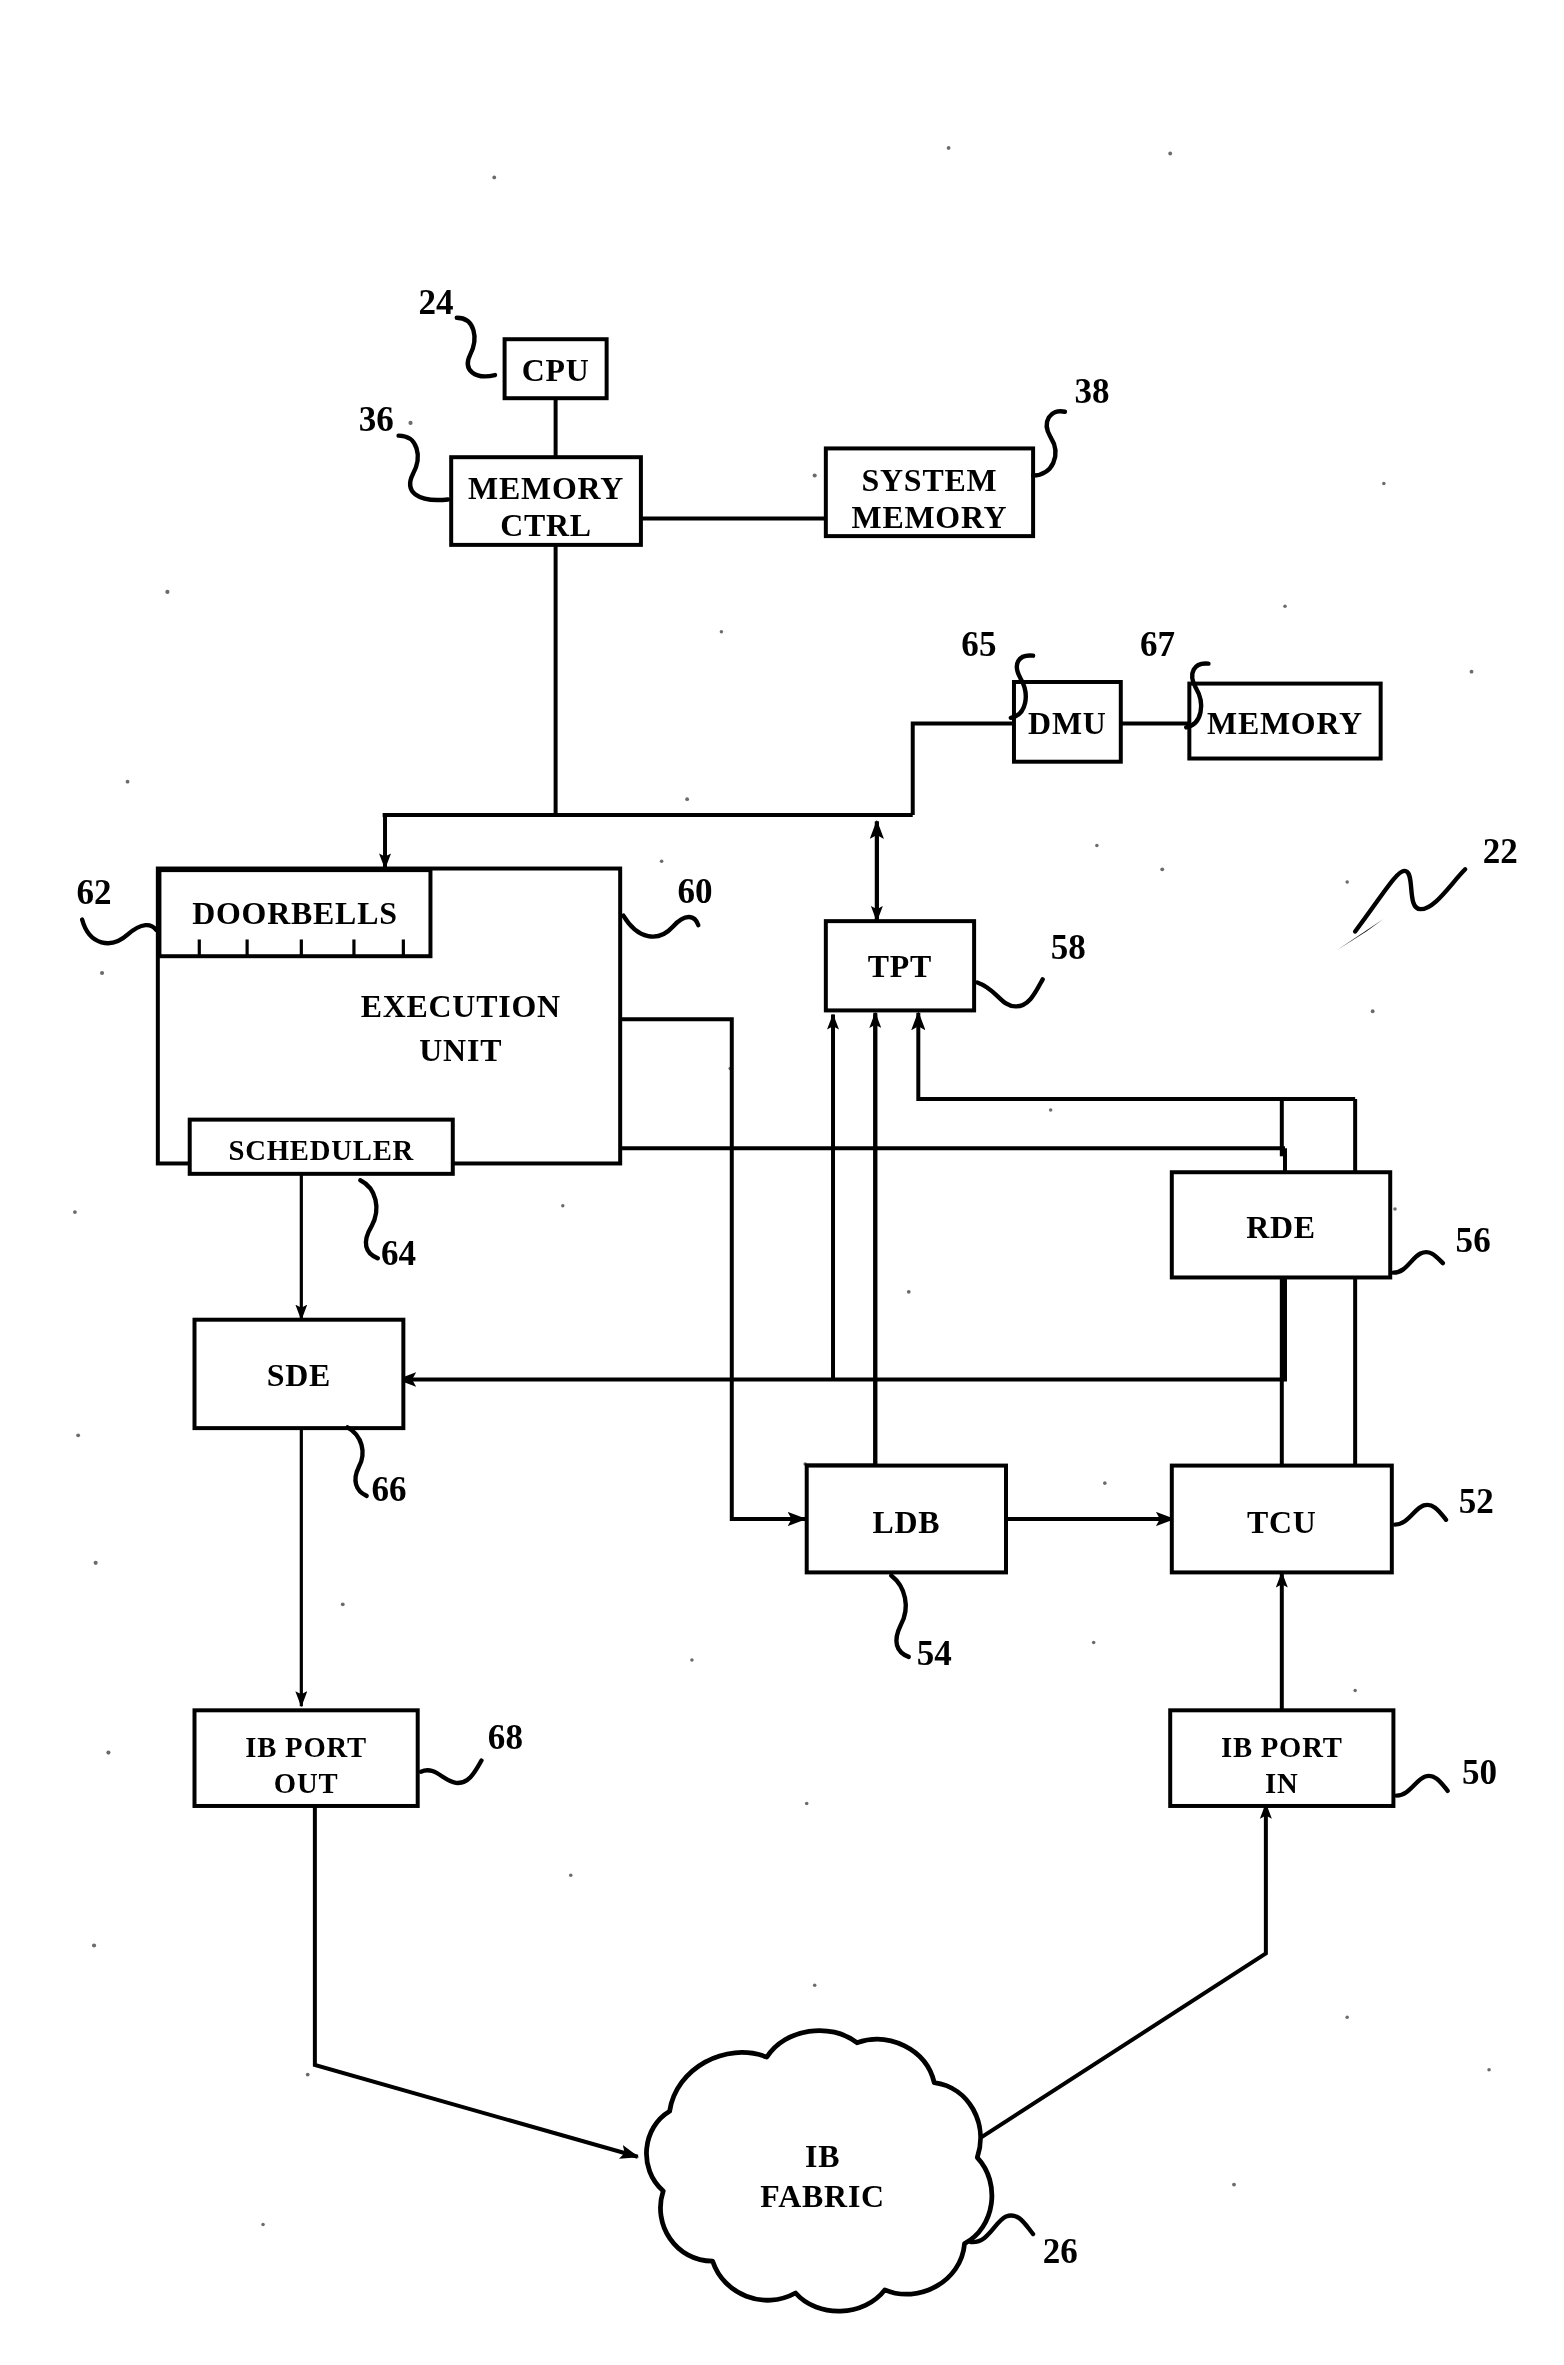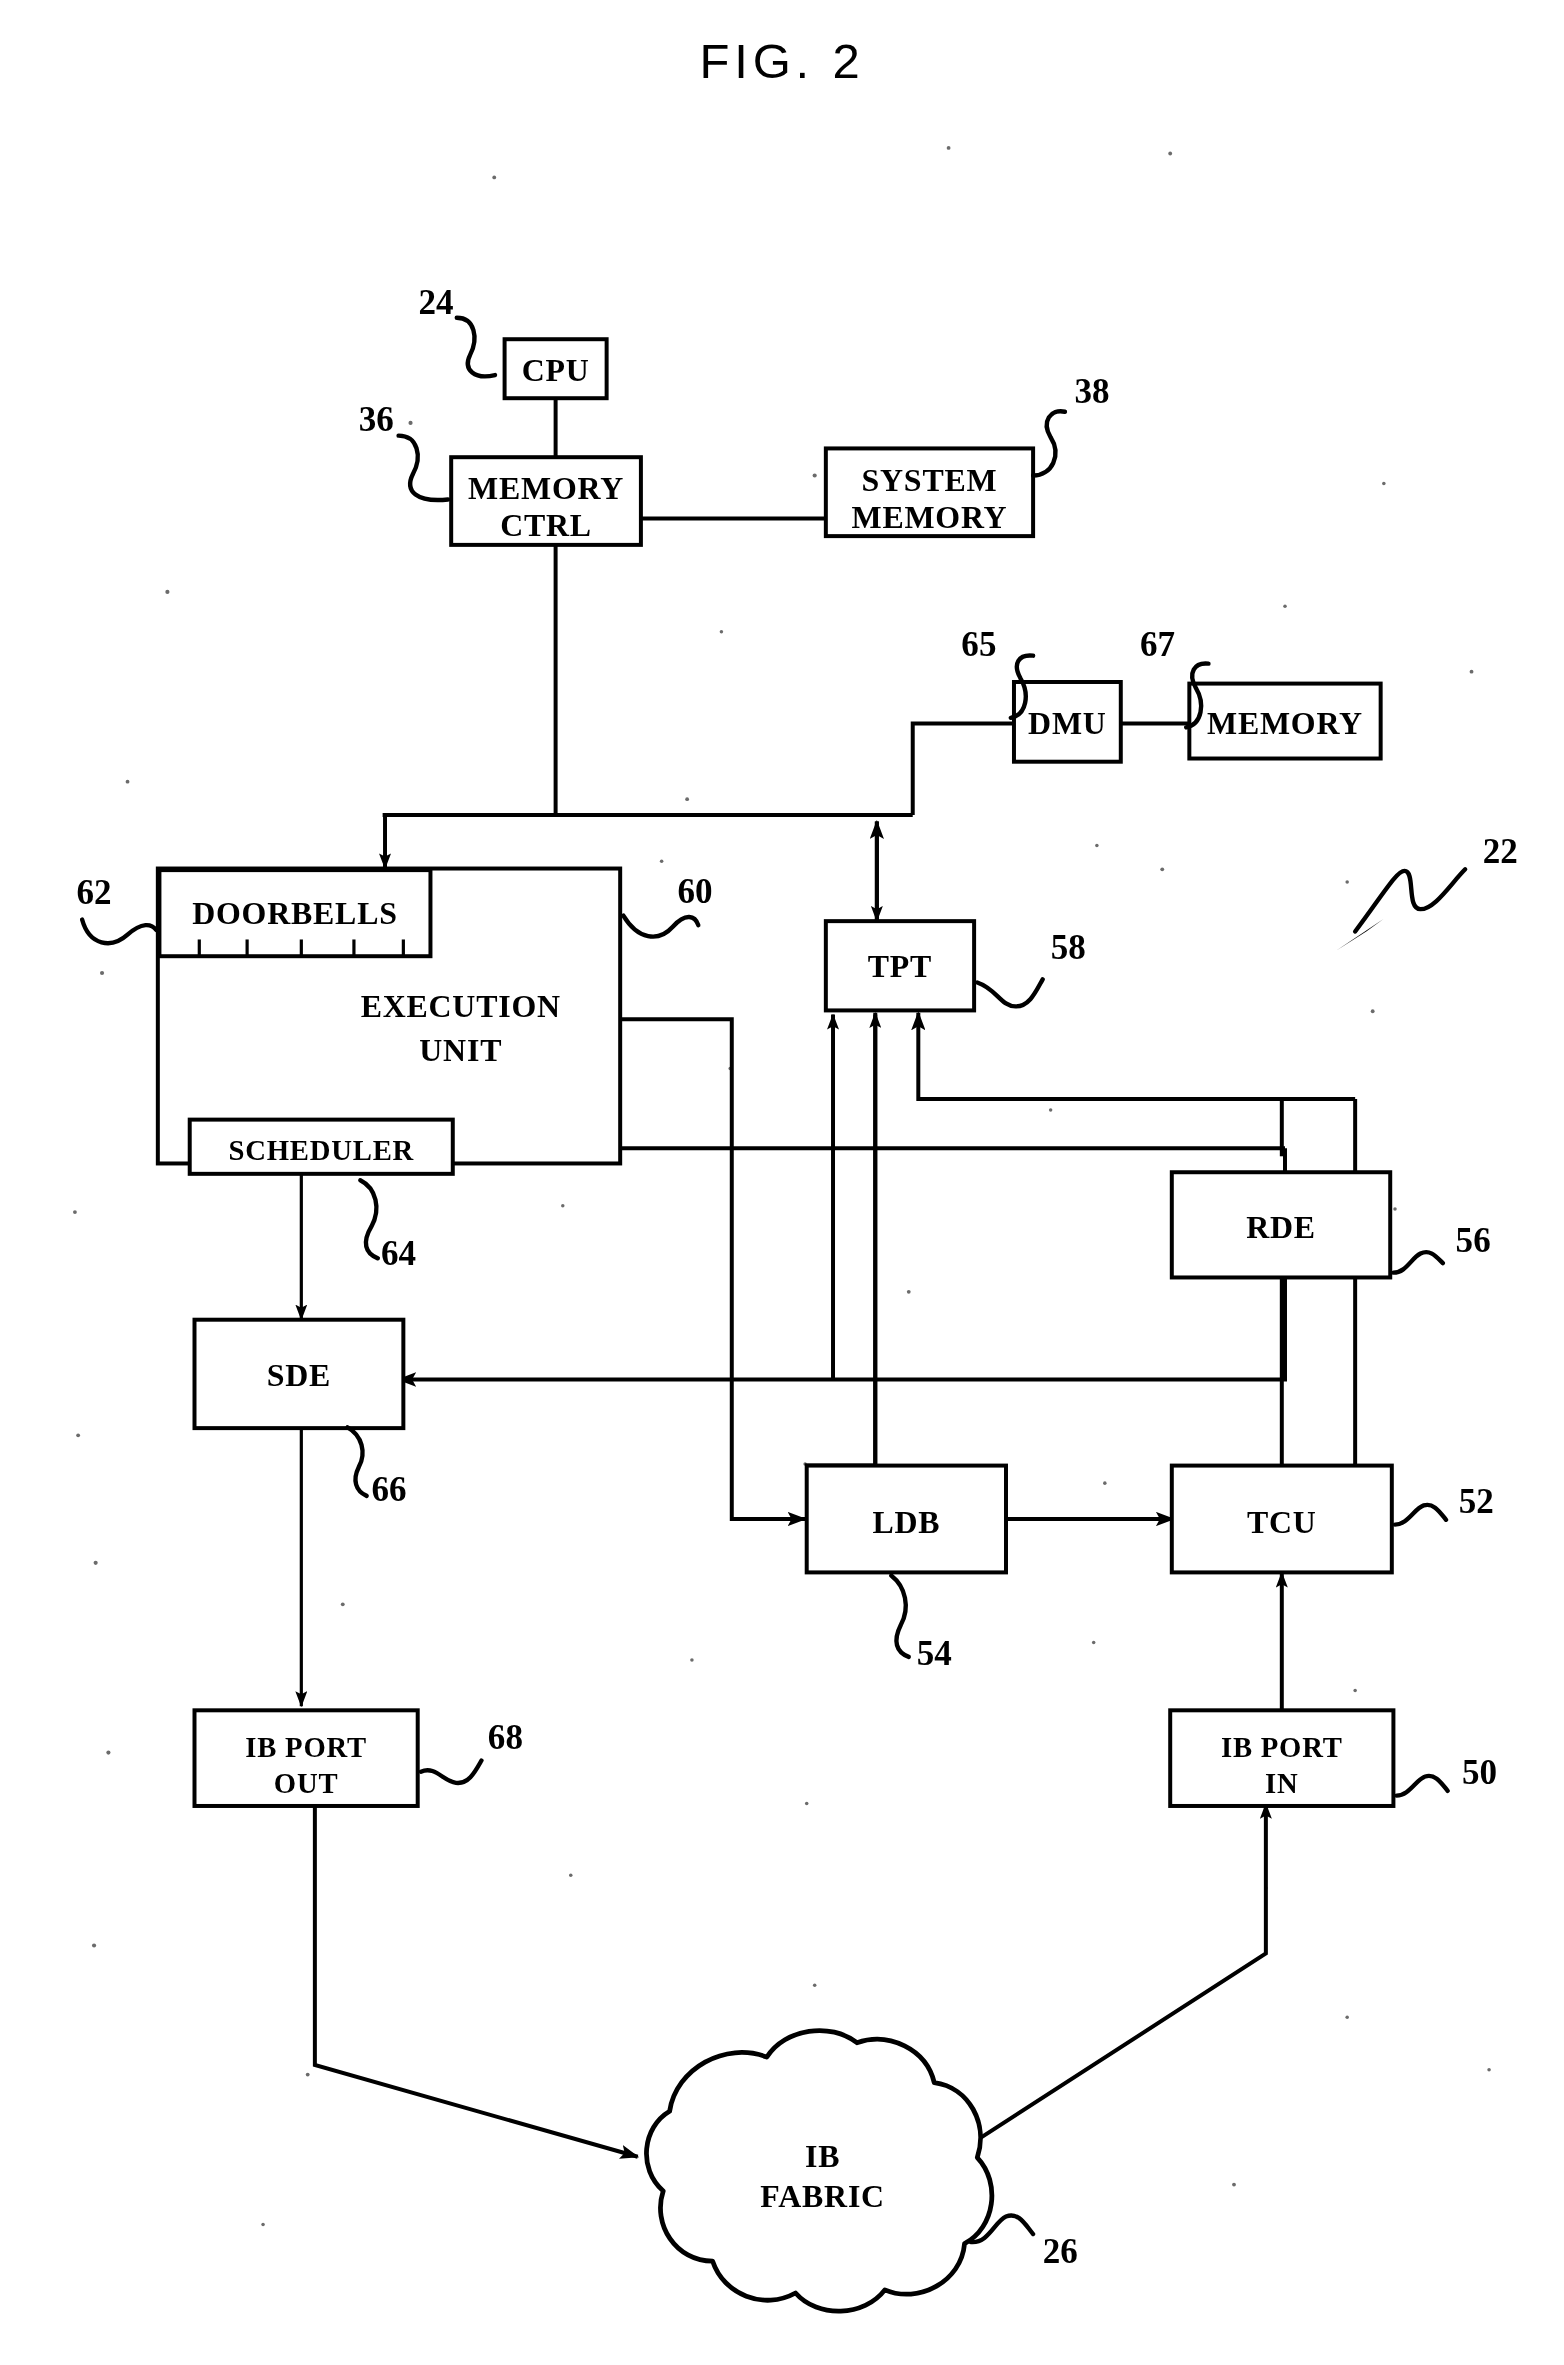--- a/index.html
+++ b/index.html
@@ -81,21 +81,20 @@
     font-size: 44px;
     text-anchor: middle;
   }
   .speck { fill: #3a3a3a; }
 </style>
 </head>
 <body>
 
 <div id="page">
 
-  <div id="fig-title">FIG. 2</div>
 
   <svg id="diagram" viewBox="0 0 1962 2967">
     <defs>
       <marker id="arrowDown" markerWidth="16" markerHeight="22" refX="8" refY="21" orient="auto-start-reverse" markerUnits="userSpaceOnUse">
         <path d="M8,22 L1,0 L8,5 L15,0 Z" fill="#000"></path>
       </marker>
       <marker id="arw" markerWidth="24" markerHeight="18" refX="22" refY="9" orient="auto" markerUnits="userSpaceOnUse">
         <path d="M0,0 L24,9 L0,18 L5,9 Z" fill="#000"></path>
       </marker>
       <marker id="arwS" markerWidth="20" markerHeight="15" refX="19" refY="7.5" orient="auto" markerUnits="userSpaceOnUse">

